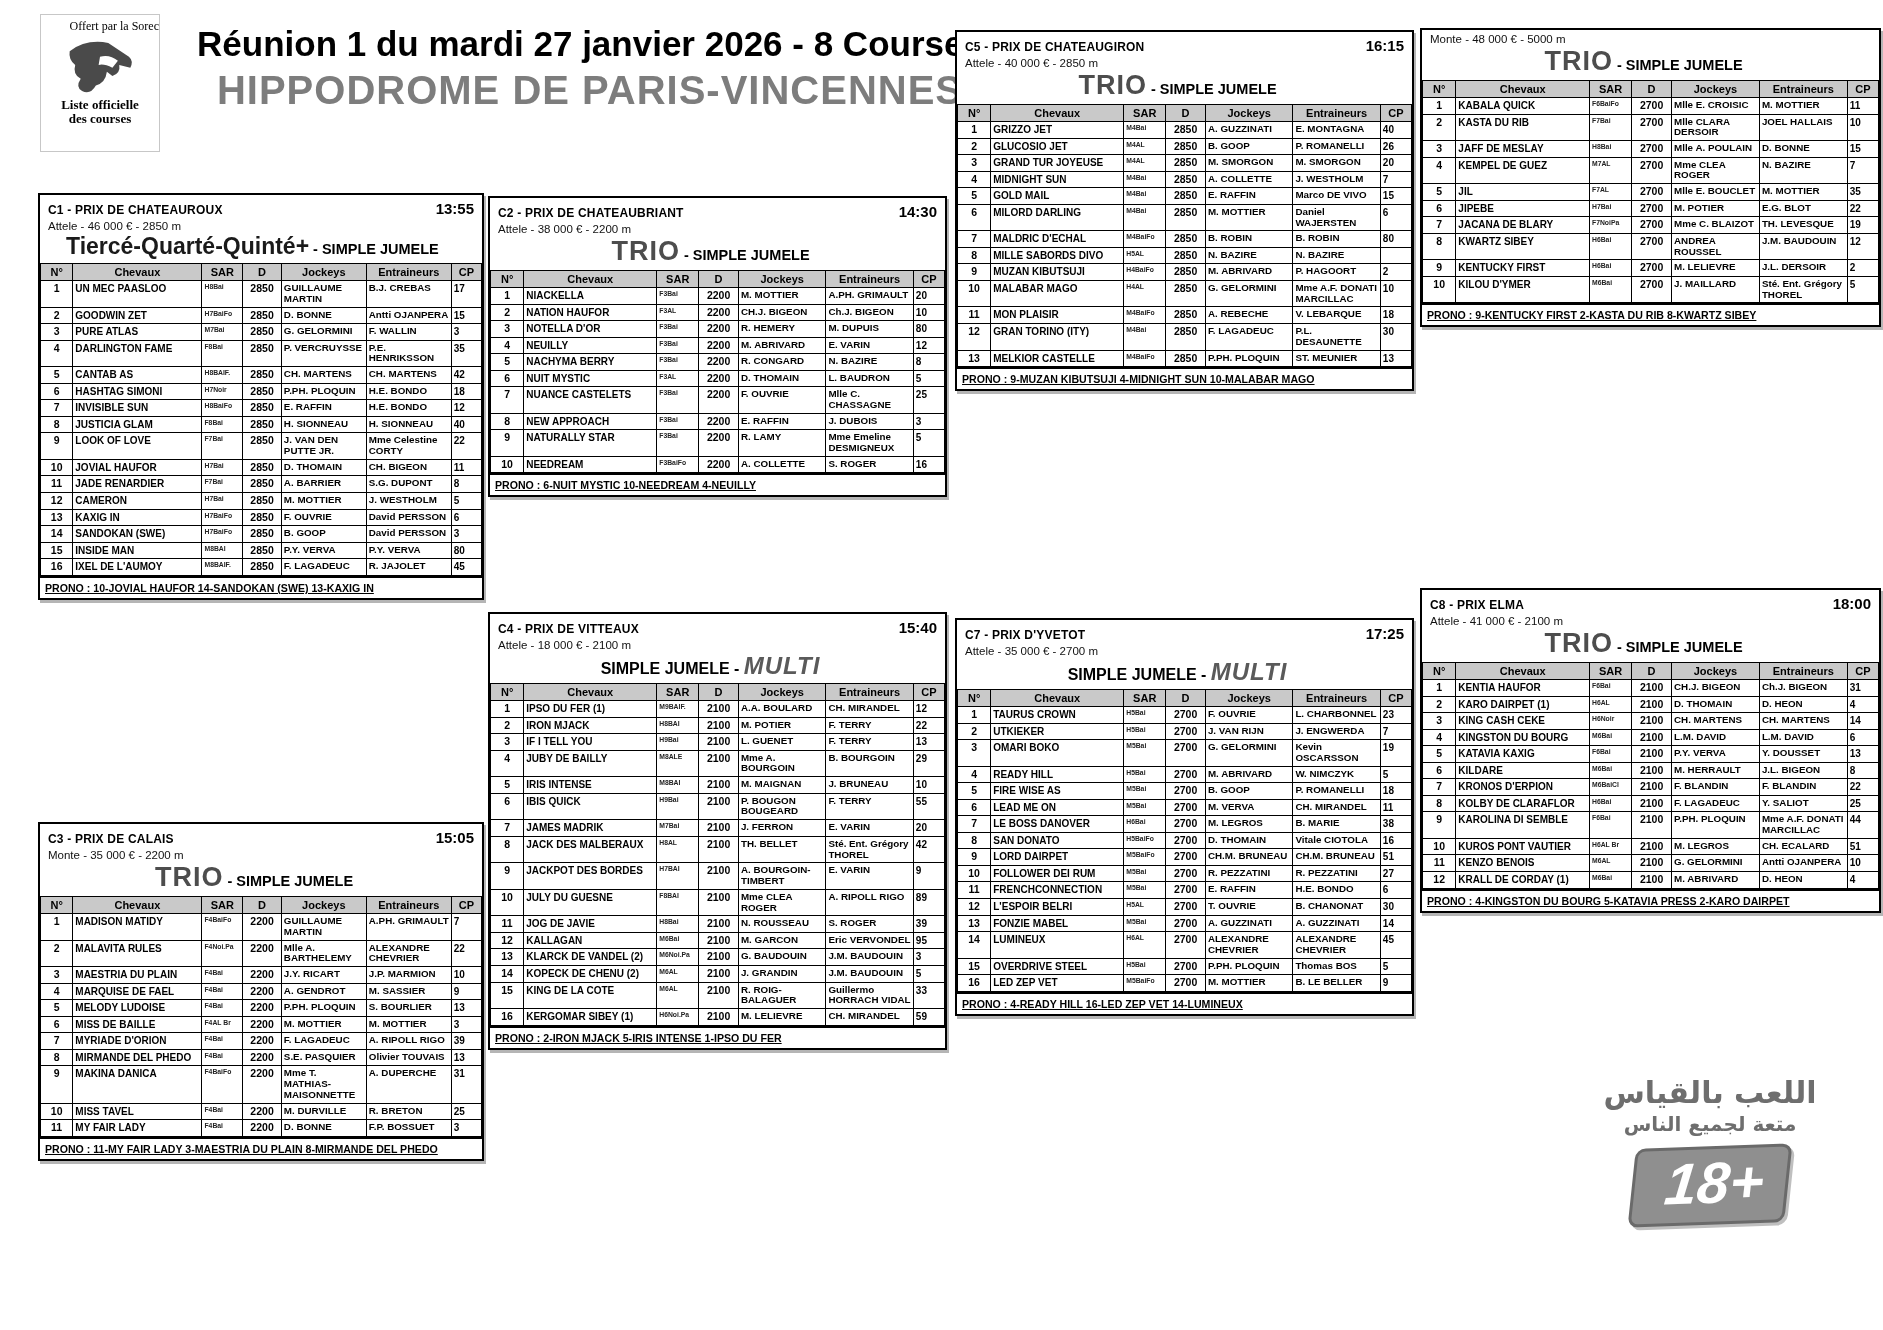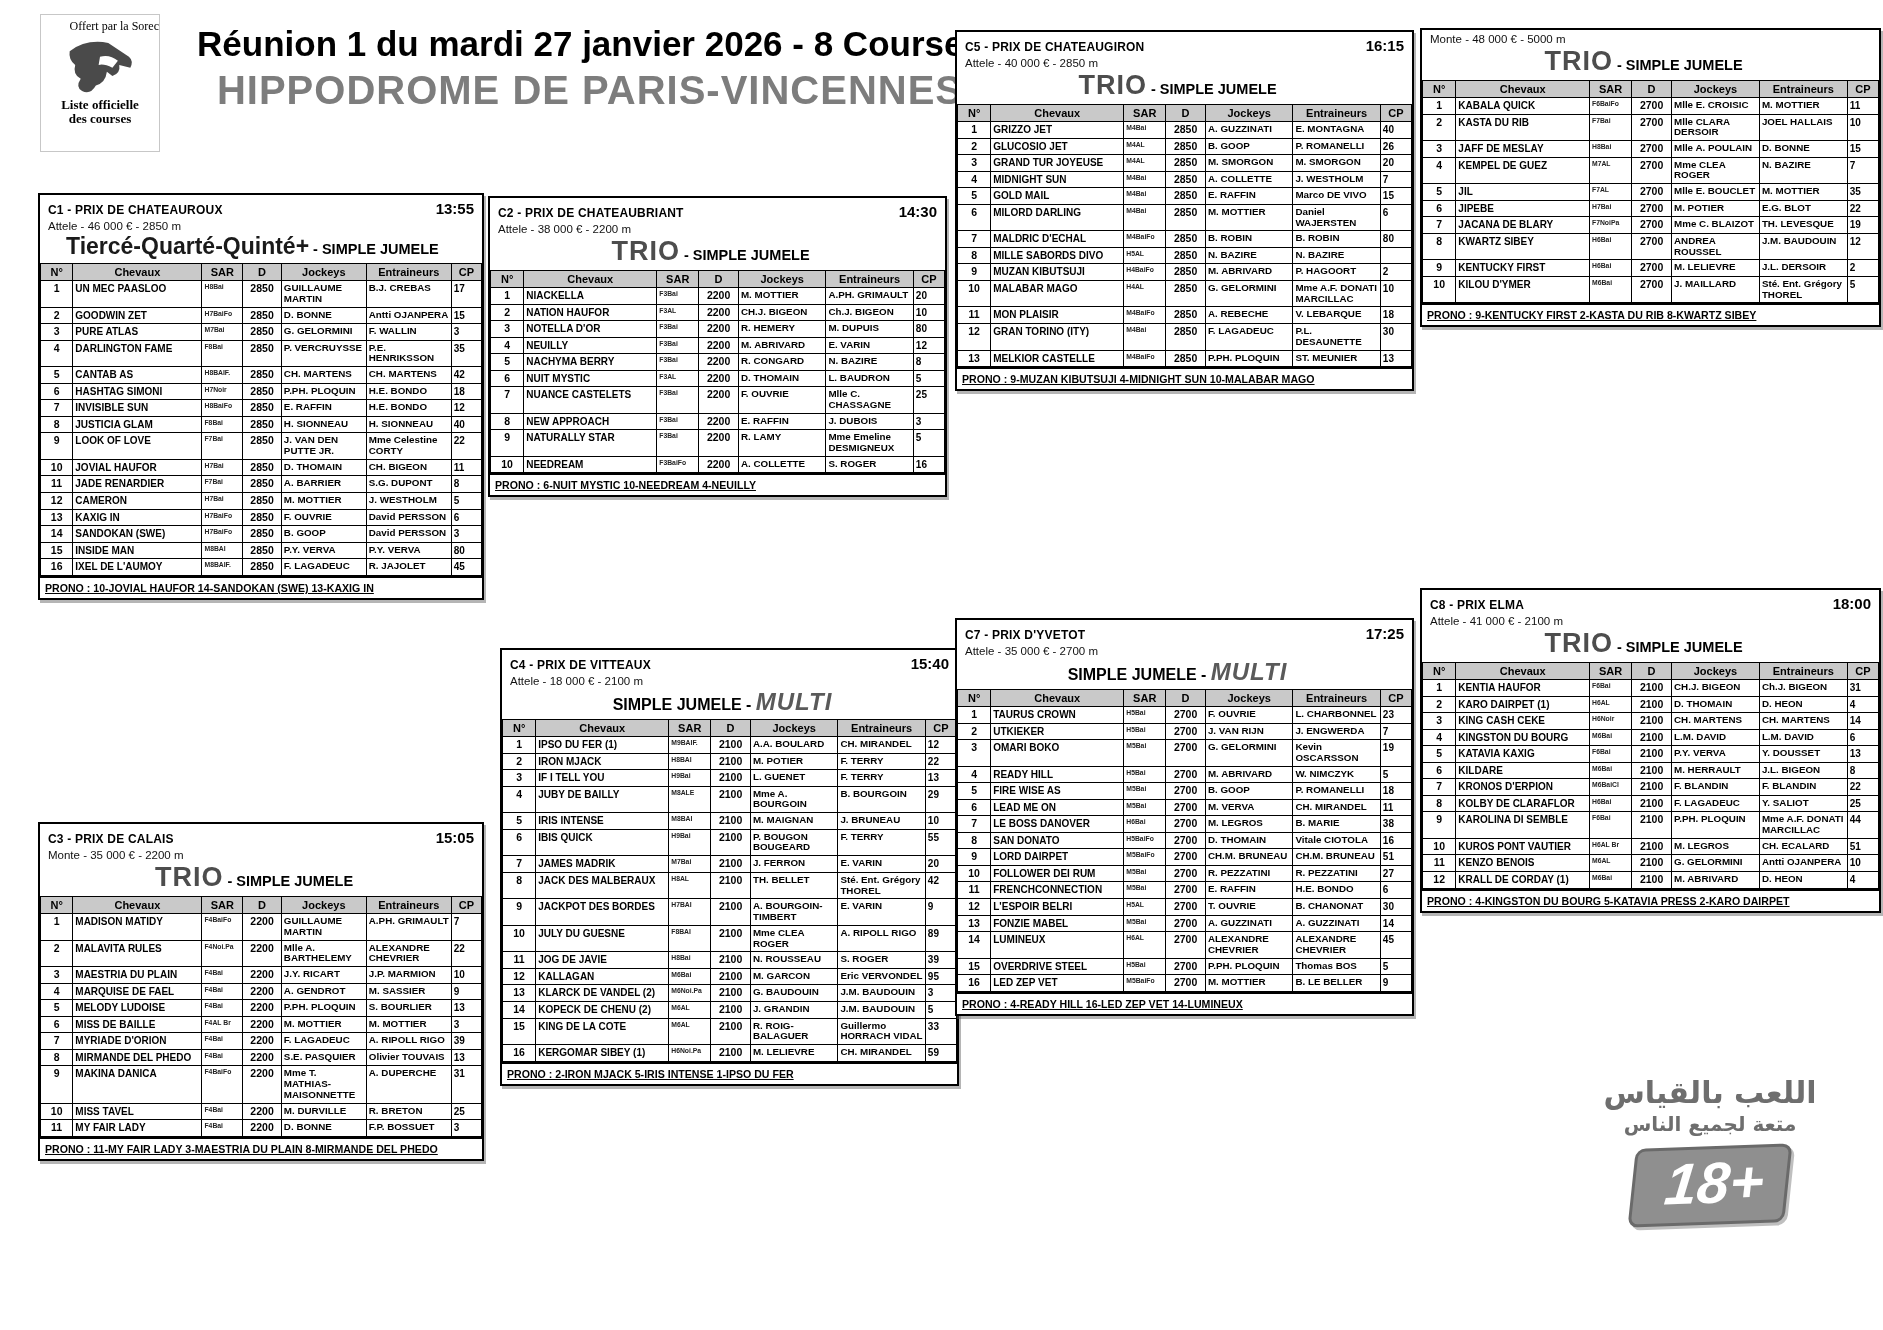--- a/index.html
+++ b/index.html
@@ -15,21 +15,21 @@
   .sorec-bot2{font-family:"Liberation Serif",serif;font-size:13px;font-weight:bold;line-height:1.05;}
   .main-title{position:absolute;left:150px;top:24px;width:880px;text-align:center;}
   .title1{font-size:35px;font-weight:bold;letter-spacing:0;}
   .title2{font-size:40px;font-weight:bold;color:#7d7d7d;letter-spacing:1px;margin-top:4px;}
 
   
   .race{position:absolute;border:2px solid #000;background:#fff;box-shadow:2px 3px 0 rgba(90,90,90,.45);}
   .race.c1{left:38px;  top:193px;width:442px;}
   .race.c3{left:38px;  top:822px;width:442px;}
   .race.c2{left:488px; top:196px;width:455px;}
-  .race.c4{left:488px; top:648px;width:455px;margin-left:12px;}
+  .race.c4{left:488px; top:612px;width:455px;}
   .race.c5{left:955px; top:30px; width:455px;}
   .race.c7{left:955px; top:618px;width:455px;}
   .race.c6{left:1420px;top:28px; width:457px;}
   .race.c8{left:1420px;top:588px;width:457px;}
 
   .race-head{display:flex;justify-content:space-between;align-items:baseline;padding:5px 8px 0 8px;}
   .race-title{font-size:12px;font-weight:bold;letter-spacing:.2px;}
   .race-time{font-size:15px;font-weight:bold;}
   .race-cond{font-size:11.5px;padding:3px 8px 0 8px;color:#111;}
   .bets{padding:1px 10px 3px 10px;white-space:nowrap;}

